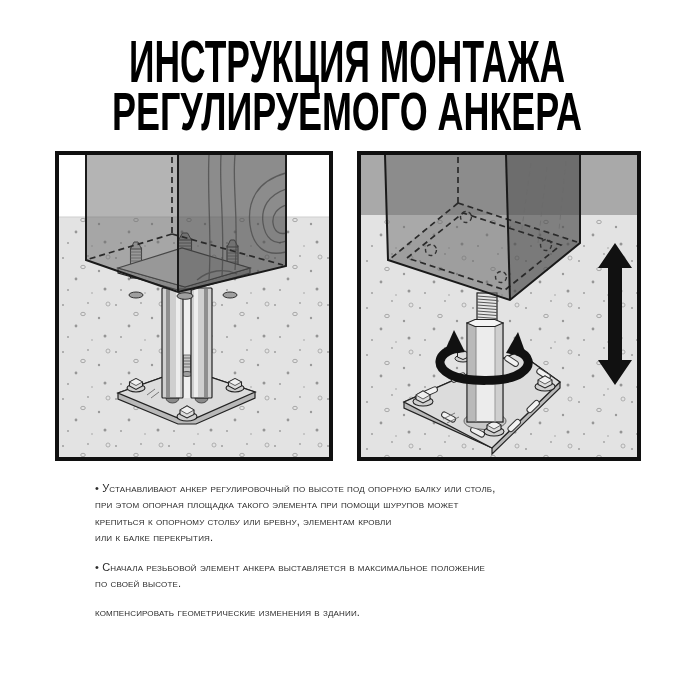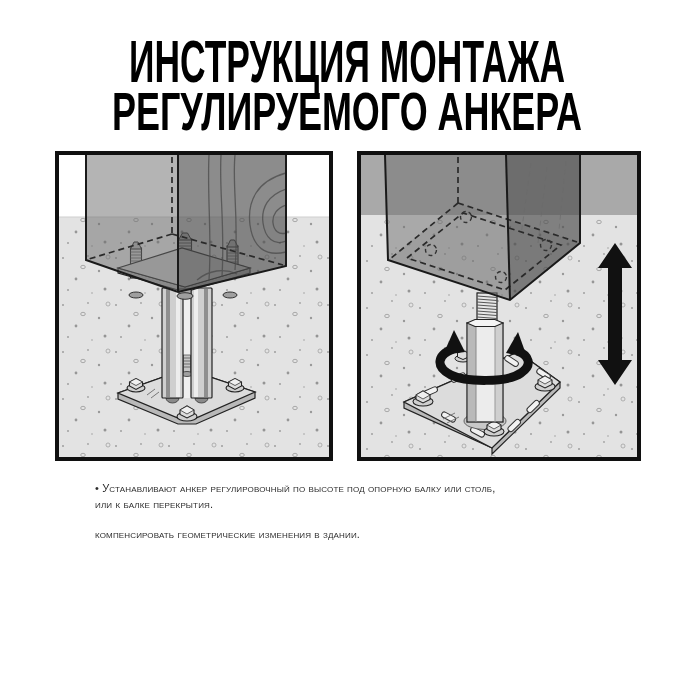--- a/index.html
+++ b/index.html
@@ -293,20 +293,26 @@
         <polygon points="166,202 145,198 157,177" fill="#111111"></polygon>
       </g>
 
       <polygon points="254,88 271,113 261,113 261,205 271,205 254,230 237,205 247,205 247,113 237,113" fill="#111111"></polygon>
     </svg>
   </div>
 
   <div class="bullets">
     <p>
       <span>• Устанавливают анкер регулировочный по высоте под опорную балку или столб,</span>
+      <span>при этом опорная площадка такого элемента при помощи шурупов может</span>
+      <span>крепиться к опорному столбу или бревну, элементам кровли</span>
       <span>или к балке перекрытия.</span>
+    </p>
+    <p>
+      <span>• Сначала резьбовой элемент анкера выставляется в максимальное положение</span>
+      <span>по своей высоте.</span>
     </p>
     <p>
       <span>компенсировать геометрические изменения в здании.</span>
     </p>
   </div>
 
 </div>
 
 </body></html>

